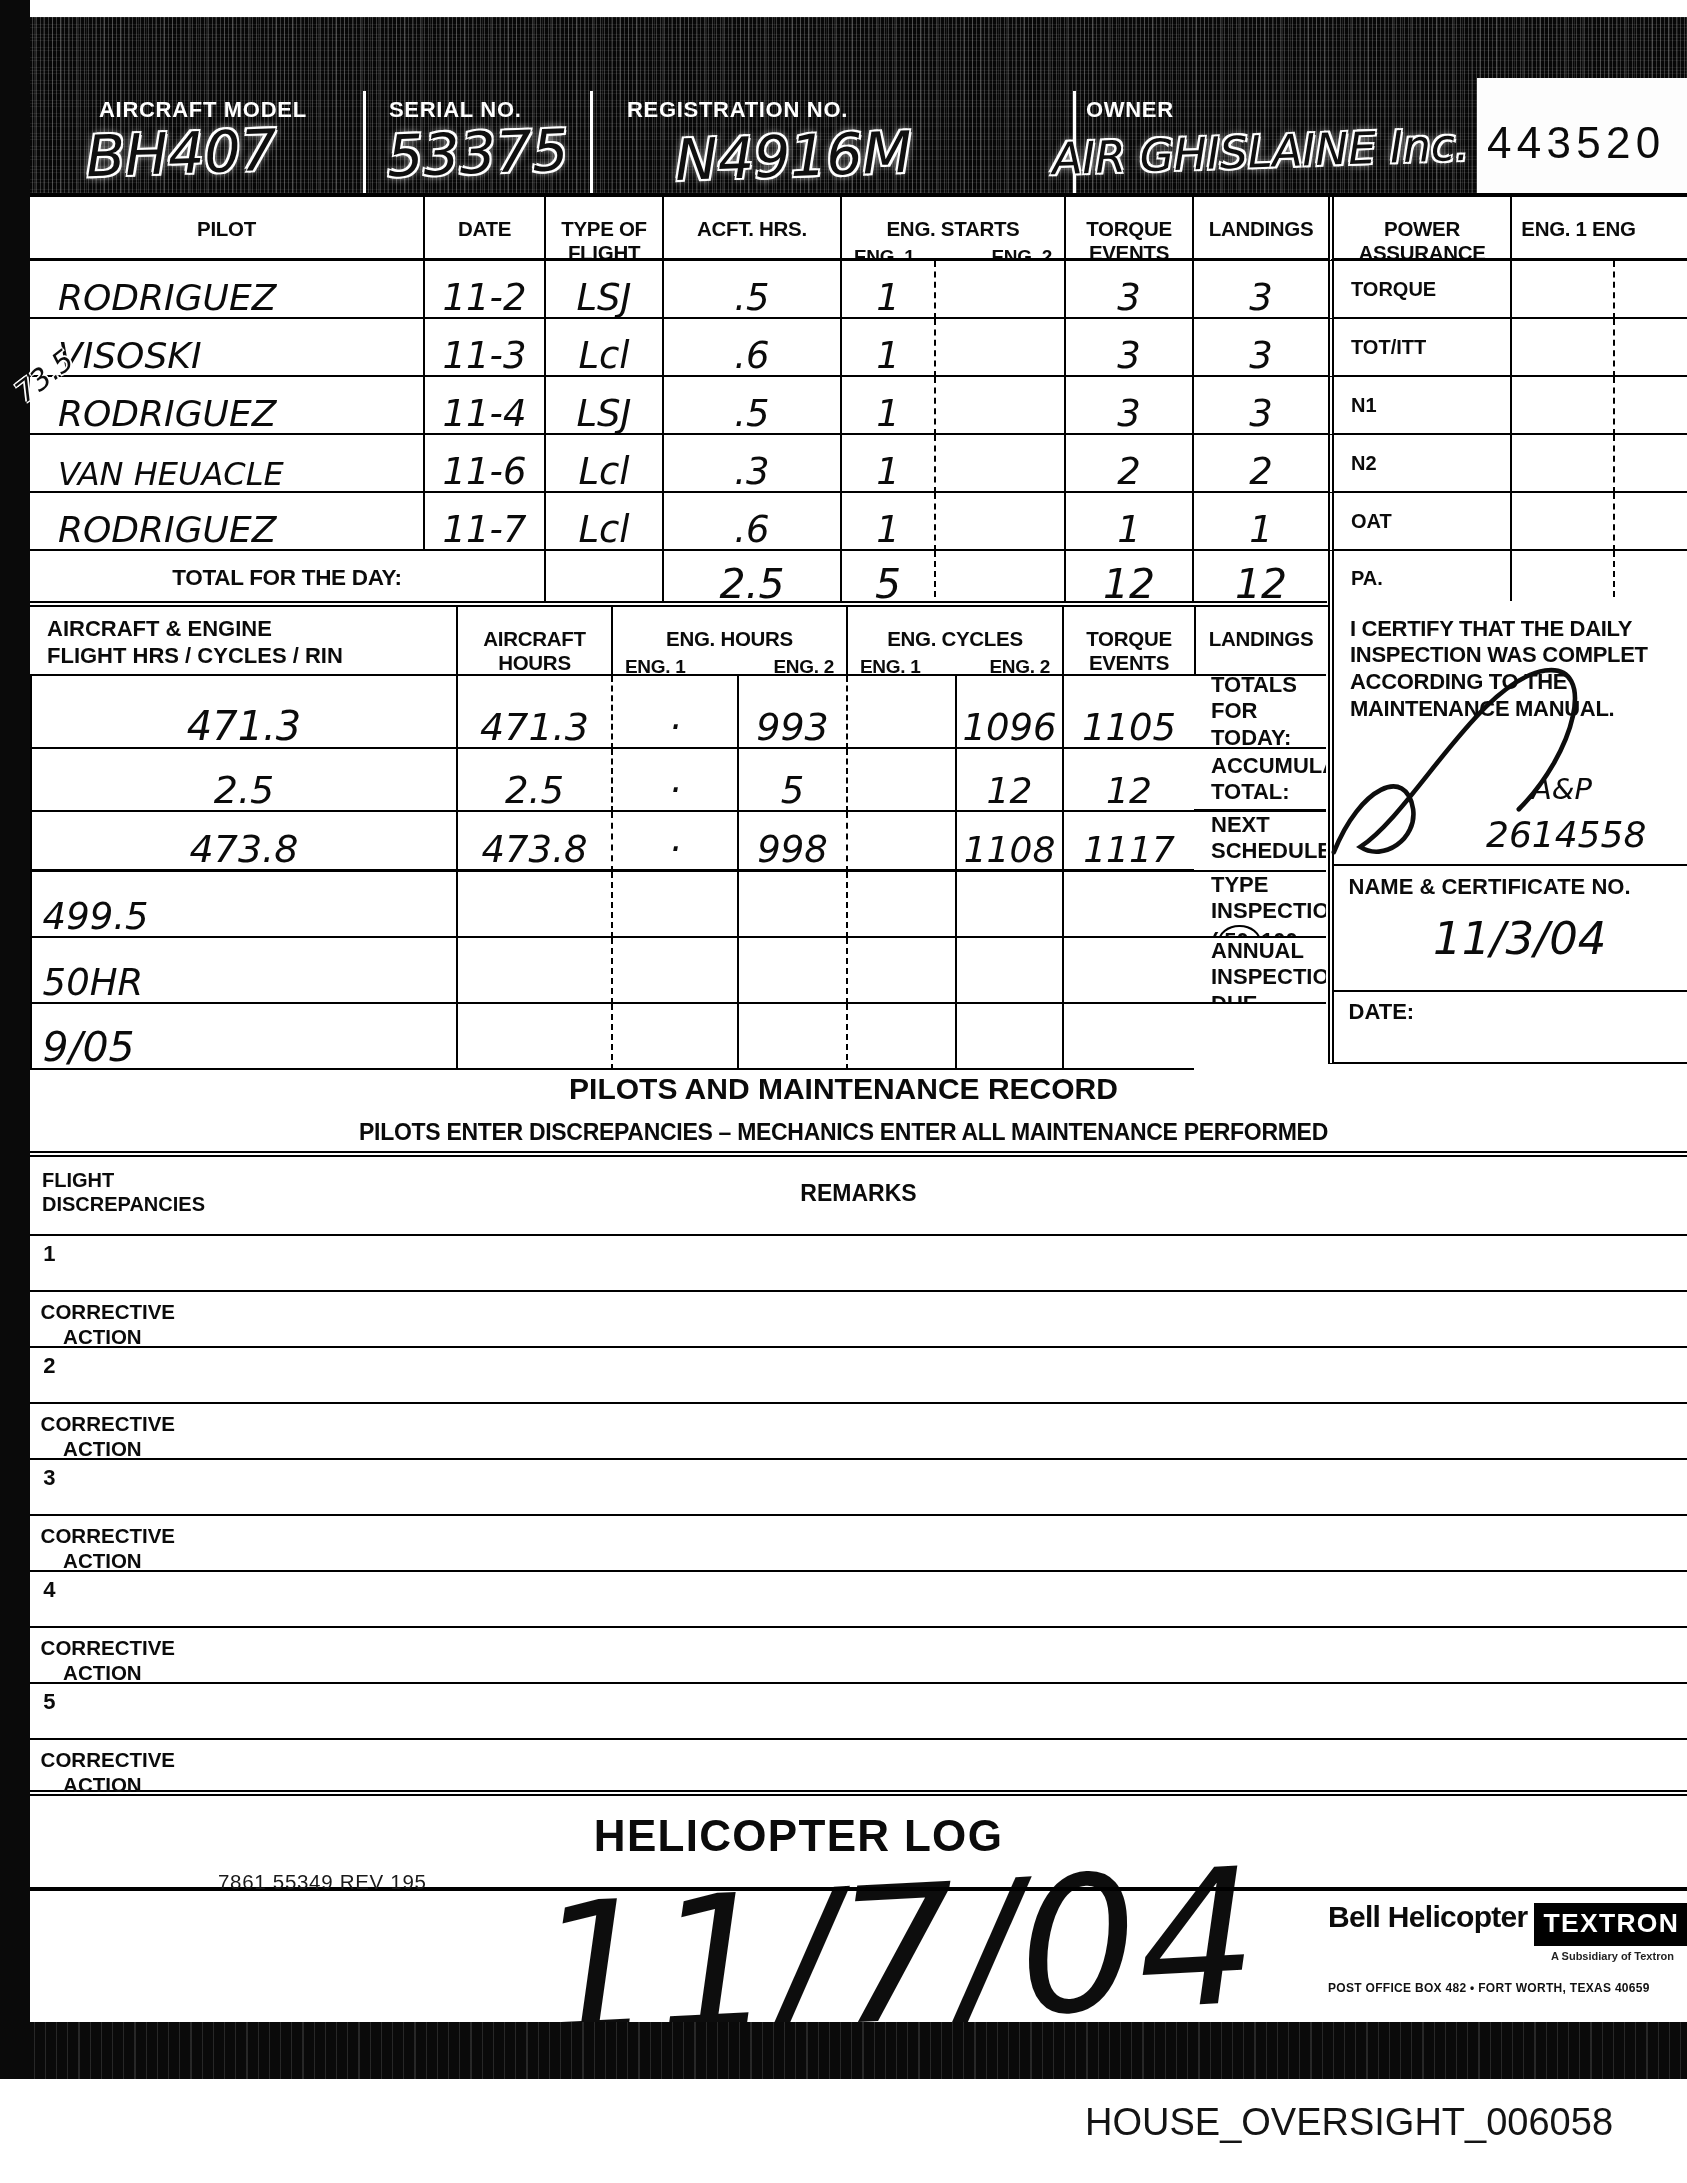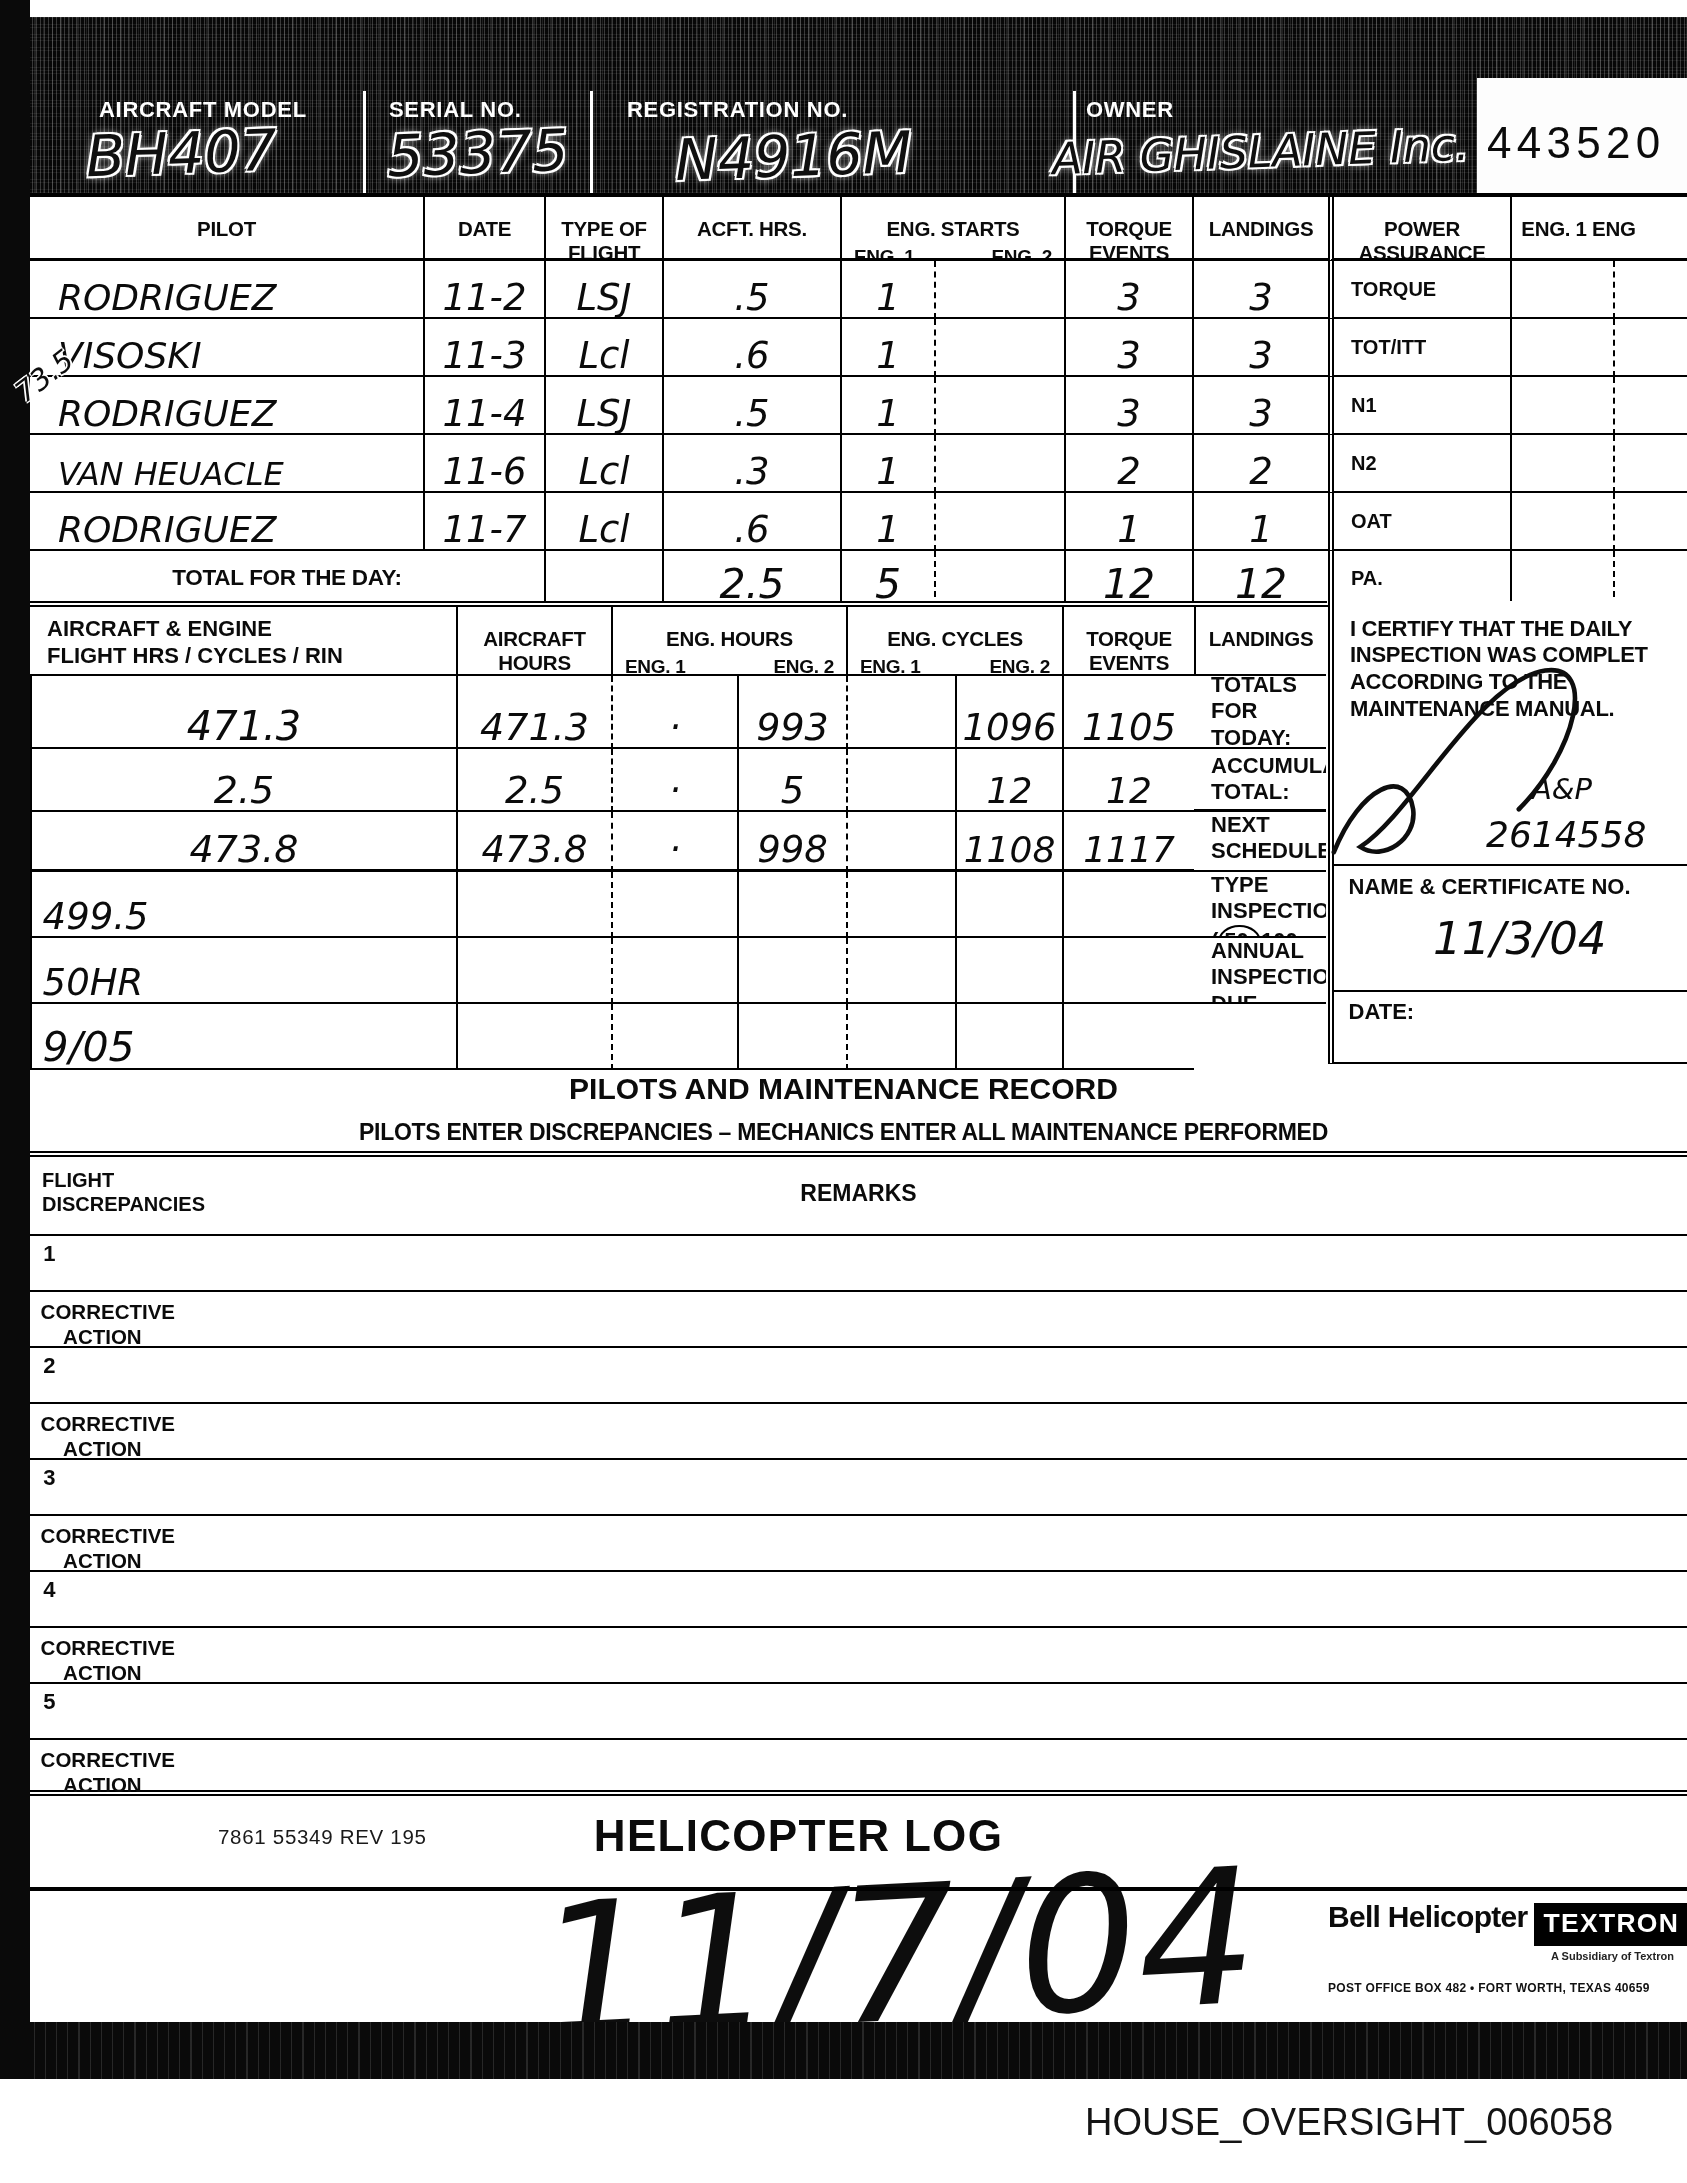--- a/index.html
+++ b/index.html
@@ -75,21 +75,21 @@
   .fd{position:absolute;left:12px;top:10.6px;font-weight:bold;font-size:20px;line-height:1.2;}
   .remarks{position:absolute;left:0;width:100%;top:22.5px;text-align:center;font-weight:bold;font-size:23px;}
   .num{position:absolute;left:13.2px;top:5.3px;font-weight:bold;font-size:22px;}
   .ca{position:absolute;left:10.6px;top:6.6px;font-weight:bold;font-size:20.5px;line-height:1.25;}
   .ca .in{padding-left:22.5px;}
 
   
   .heli-title{position:absolute;left:0;top:1811px;width:1597px;text-align:center;font-weight:bold;
       font-size:44px;letter-spacing:1.3px;z-index:3;}
   .rule-heavy{position:absolute;left:30px;top:1887px;width:1657px;border-top:4.6px solid #000;z-index:3;}
-  .formno{position:absolute;left:218px;top:1825px;font-size:20.5px;letter-spacing:0.7px;z-index:3;color:#1a1a1a;}
+  .formno{position:absolute;left:218px;top:1870px;font-size:20.5px;letter-spacing:0.7px;z-index:3;color:#1a1a1a;}
   .big-date{position:absolute;left:536px;top:1846px;font-size:187px;z-index:2;color:#0d0d0d;
       transform:rotate(-3deg);white-space:nowrap;}
   .brand{position:absolute;left:1328px;top:1900px;z-index:3;white-space:nowrap;}
   .brand-name{font-weight:bold;font-size:30px;letter-spacing:-0.7px;display:inline-block;}
   .brand-box{display:inline-block;background:#000;color:#fff;font-weight:bold;font-size:26.5px;
       letter-spacing:1.3px;padding:5.3px 9.3px 6.6px 9.3px;margin-left:6.6px;vertical-align:middle;overflow:hidden;}
   .brand-sub{position:absolute;left:1551px;top:1950px;font-size:11px;font-weight:bold;color:#222;z-index:3;}
   .brand-addr{position:absolute;left:1328px;top:1981px;font-size:12px;font-weight:bold;color:#111;z-index:3;letter-spacing:0.3px;}
   .watermark{position:absolute;left:1085px;top:2101px;width:503px;text-align:right;font-size:38px;
       color:#141414;z-index:7;letter-spacing:0px;}

